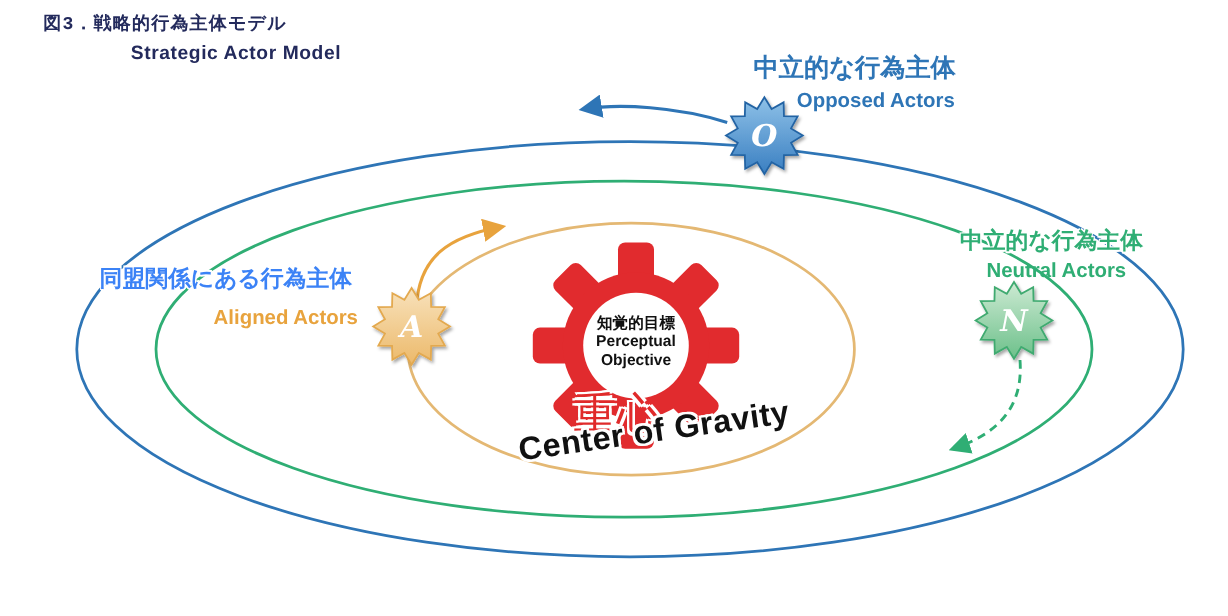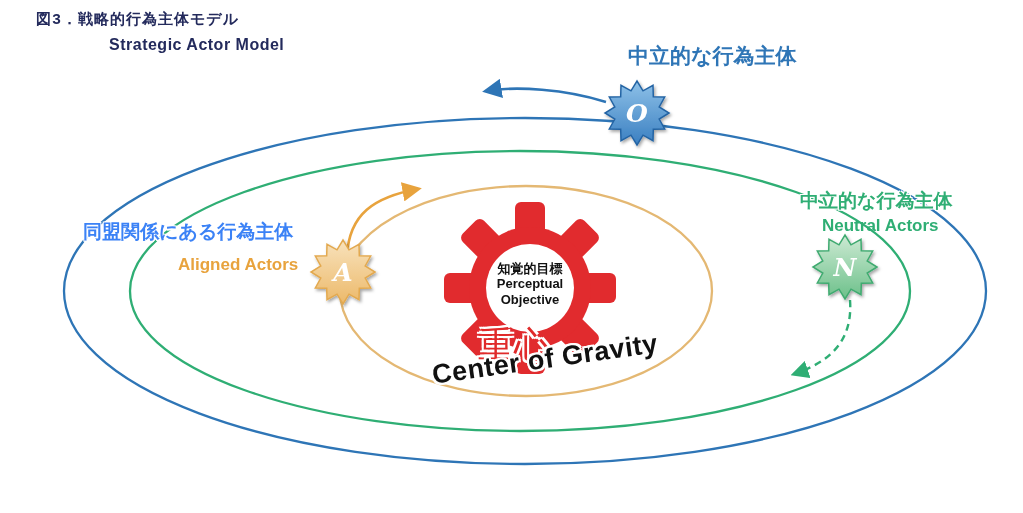--- a/index.html
+++ b/index.html
@@ -109,20 +109,21 @@
     <g>
       <use href="#burst" transform="translate(343,272)" fill="url(#grad-orange)" stroke="#e3a94f" stroke-width="1.5" filter="url(#ds)"></use>
       <text class="badge-letter" x="343" y="281">A</text>
     </g>
   </svg>
 
   <div class="abs title-jp">図3．戦略的行為主体モデル</div>
   <div class="abs title-en">Strategic Actor Model</div>
 
   <div class="abs opposed-jp">中立的な行為主体</div>
+  <div class="abs opposed-en">Opposed Actors</div>
 
   <div class="abs neutral-jp">中立的な行為主体</div>
   <div class="abs neutral-en">Neutral Actors</div>
 
   <div class="abs aligned-jp">同盟関係にある行為主体</div>
   <div class="abs aligned-en">Aligned Actors</div>
 
   <div class="abs objective">
     <div>知覚的目標</div>
     <div>Perceptual</div>

